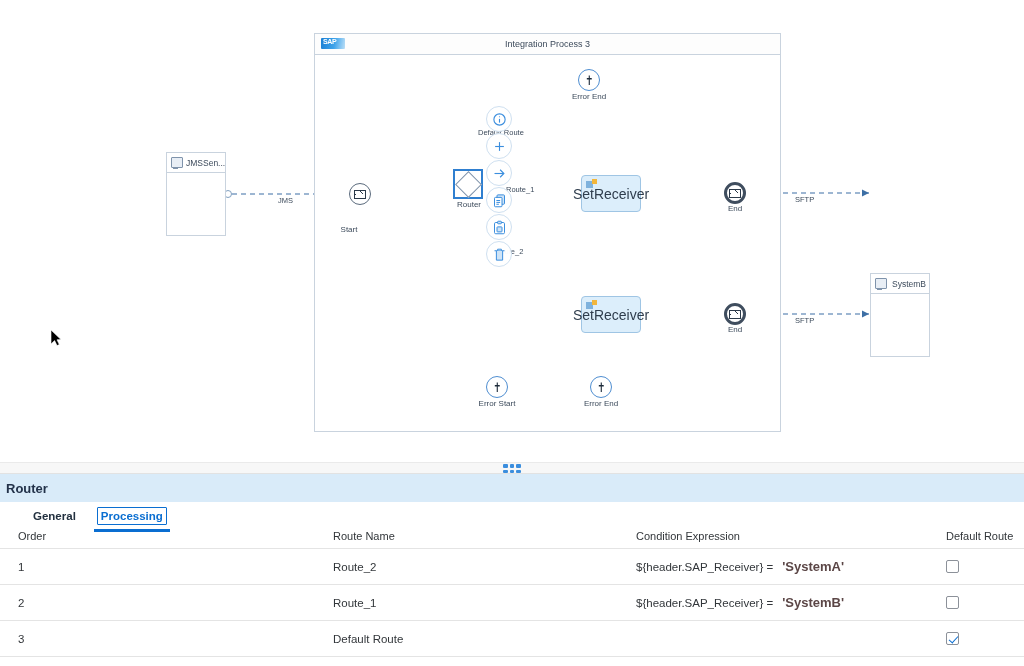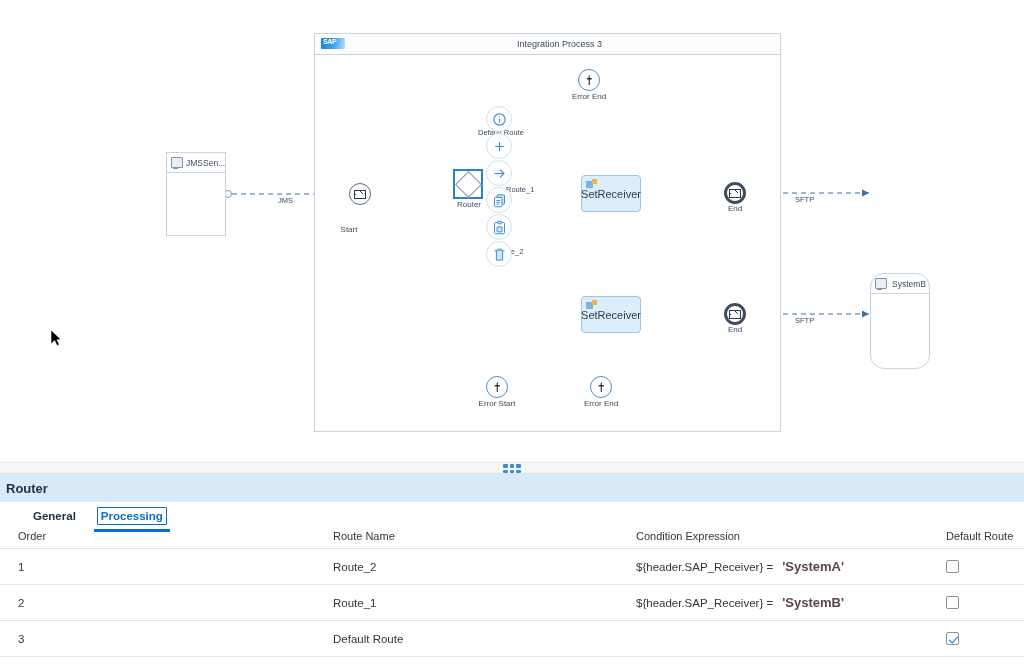--- a/index.html
+++ b/index.html
@@ -35,21 +35,21 @@
     position: absolute;
     left: 0; top: 0;
     width: 100%;
     height: 21px;
     border-bottom: 1px solid #c9d3de;
     box-sizing: border-box;
     background: #fdfdfd;
   }
   .pool-title {
     position: absolute;
-    left: 12px; top: 0;
+    left: 0; top: 0;
     width: 100%;
     line-height: 20px;
     text-align: center;
     font-size: 9px;
     color: #3c4a5b;
   }
   .sap-logo {
     position: absolute;
     left: 6px; top: 4px;
     width: 24px; height: 11px;
@@ -154,21 +154,21 @@
 
   .task {
     position: absolute;
     background: #dceefb;
     border: 1px solid #9fc5e4;
     border-radius: 4px;
     box-sizing: border-box;
     display: flex;
     align-items: center;
     justify-content: center;
-    font-size: 11px;
+    font-size: 14px;
     color: #2f3d4d;
   }
   .task-icon {
     position: absolute;
     left: 4px; top: 3px;
     width: 11px; height: 10px;
   }
   .task-icon .sq1 {
     position: absolute; left: 0; top: 2px;
     width: 7px; height: 7px;
@@ -440,21 +440,21 @@
     </div>
 
     <div class="participant" style="left:166px; top:152px; width:60px; height:84px;">
       <div class="participant-head">
         <span class="sys-icon"></span>
         <span class="participant-label">JMSSen...</span>
       </div>
     </div>
 
 
-    <div class="participant" style="left:870px; top:273px; width:60px; height:96px;border-radius:14px;">
+    <div class="participant" style="left:870px; top:273px; width:60px; height:84px;">
       <div class="participant-head">
         <span class="sys-icon"></span>
         <span class="participant-label centered">SystemB</span>
       </div>
     </div>
 
     <div class="edgelabel" style="left:278px; top:196px;">JMS</div>
     <div class="edgelabel" style="left:795px; top:195px;">SFTP</div>
     <div class="edgelabel" style="left:795px; top:316px;">SFTP</div>
 

